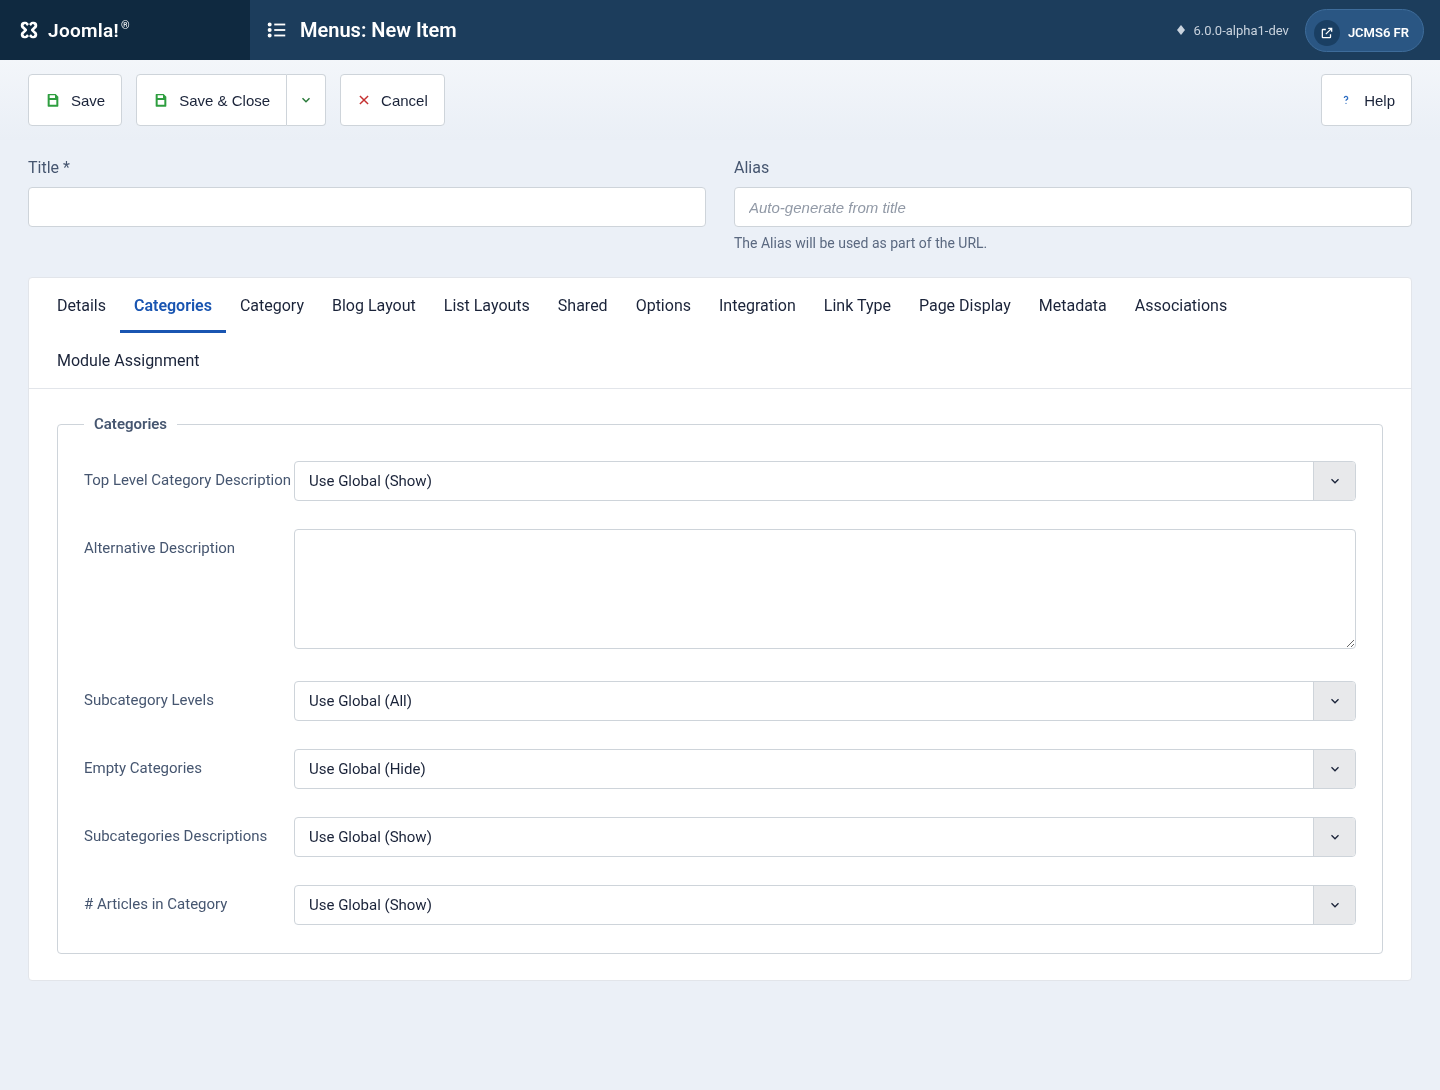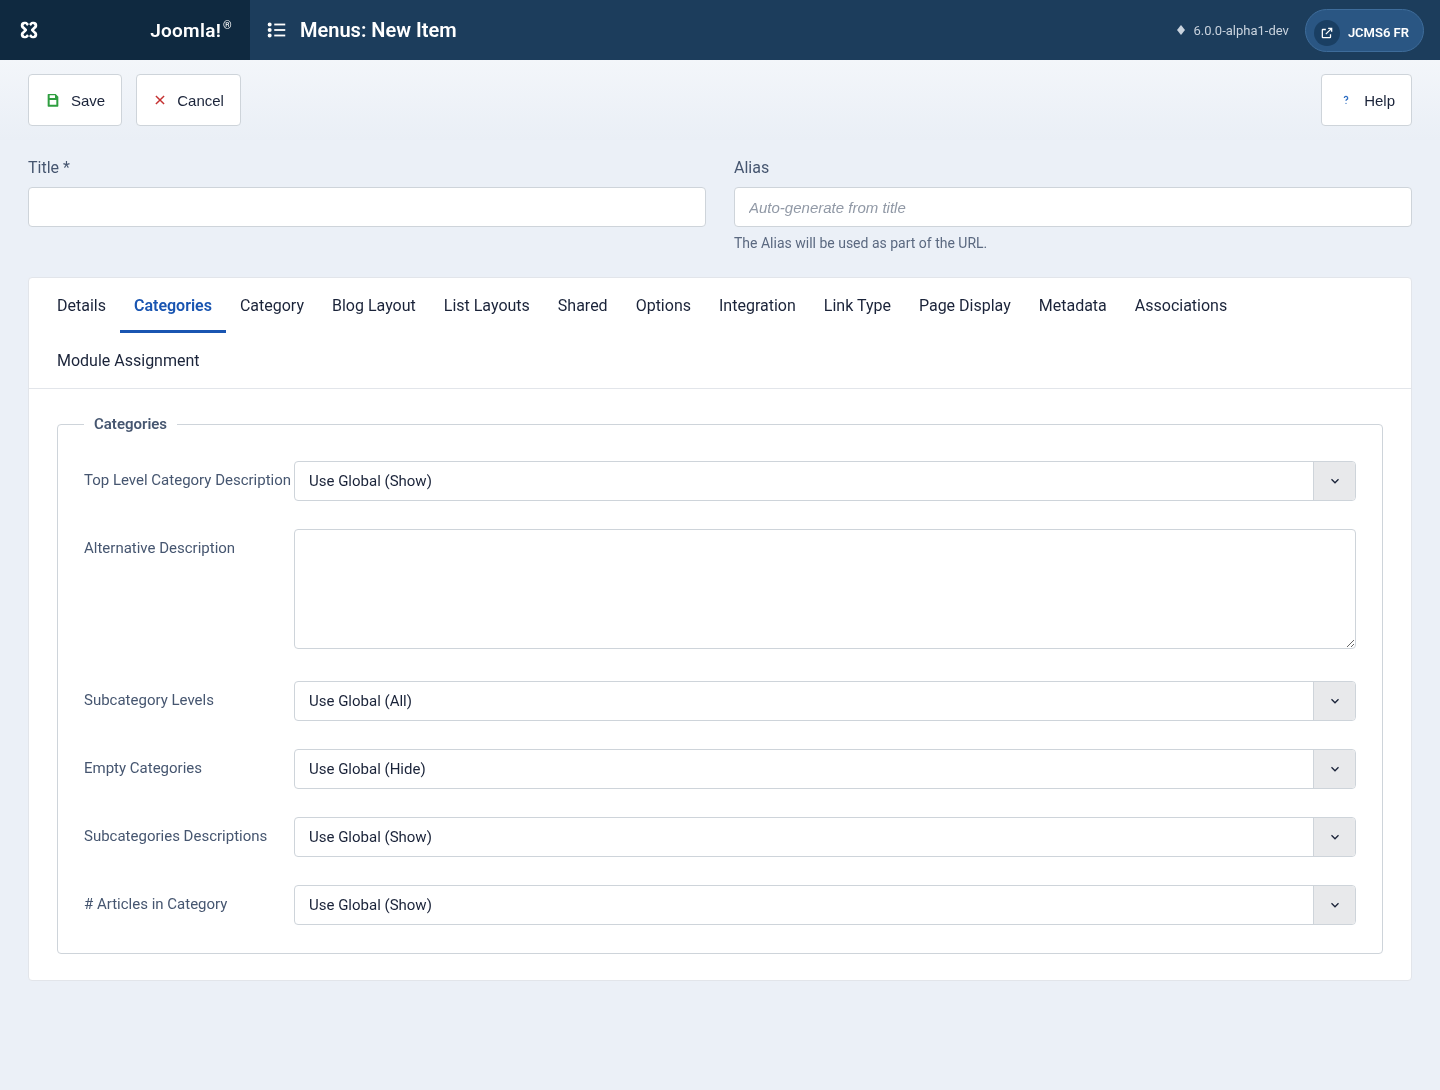--- a/index.html
+++ b/index.html
@@ -38,21 +38,20 @@
     background: var(--header-bg);
     color: #fff;
   }
   .brand-block {
     width: 250px;
     background: var(--sidebar-bg);
     display:flex;
     align-items:center;
     padding: 0 18px;
     gap: 8px;
-    justify-content: space-between;
   }
   .brand-text { font-size: 19px; font-weight:600; letter-spacing:0.3px; }
   .brand-text sup { font-size: 11px; font-weight:400; margin-left:2px; }
   .header-title {
     flex: 1;
     display:flex;
     align-items:center;
     gap: 12px;
     padding: 0 16px;
     font-size: 20px;
@@ -289,20 +288,37 @@
 <div class="toolbar">
   <button class="btn">
     <span class="icon-save">
       <svg width="16" height="16" viewBox="0 0 24 24" fill="currentColor">
           <path d="M5 3h11l4 4v14a1 1 0 0 1-1 1H5a1 1 0 0 1-1-1V4a1 1 0 0 1 1-1zm2 2v4h8V5H7zm0 7v7h10v-7H7z"></path>
         </svg>
     </span>
     <span>Save</span>
   </button>
 
+  <div class="btn-group">
+    <button class="btn">
+      <span class="icon-save">
+        <svg width="16" height="16" viewBox="0 0 24 24" fill="currentColor">
+            <path d="M5 3h11l4 4v14a1 1 0 0 1-1 1H5a1 1 0 0 1-1-1V4a1 1 0 0 1 1-1zm2 2v4h8V5H7zm0 7v7h10v-7H7z"></path>
+          </svg>
+      </span>
+      <span>Save &amp; Close</span>
+    </button>
+    <button class="btn btn-icon-only">
+      <span>
+        <svg width="14" height="14" viewBox="0 0 24 24" fill="none" stroke="#2A7A3A" stroke-width="2.5">
+            <polyline points="6 9 12 15 18 9"></polyline>
+          </svg>
+      </span>
+    </button>
+  </div>
 
   <button class="btn">
     <span class="icon-cancel">
       <svg width="14" height="14" viewBox="0 0 24 24" fill="none" stroke="currentColor" stroke-width="2.5">
           <line x1="5" y1="5" x2="19" y2="19"></line>
           <line x1="19" y1="5" x2="5" y2="19"></line>
         </svg>
     </span>
     <span>Cancel</span>
   </button>

